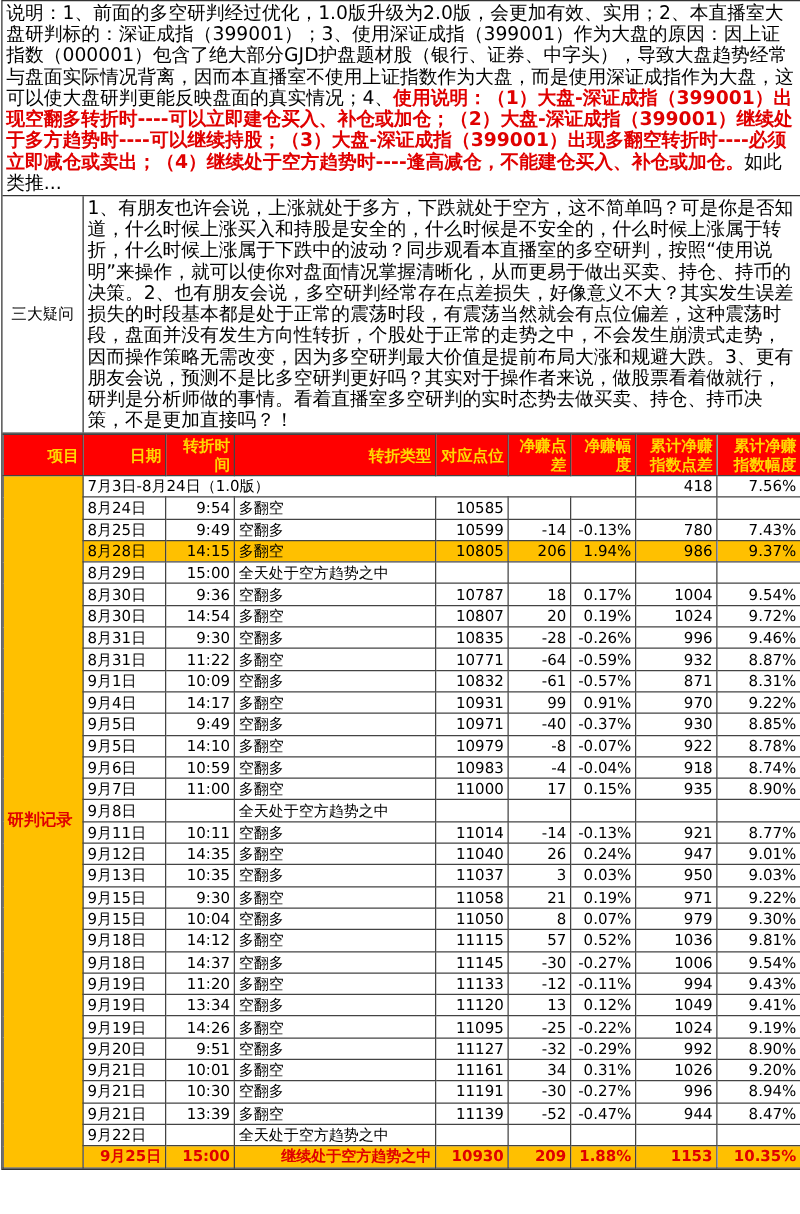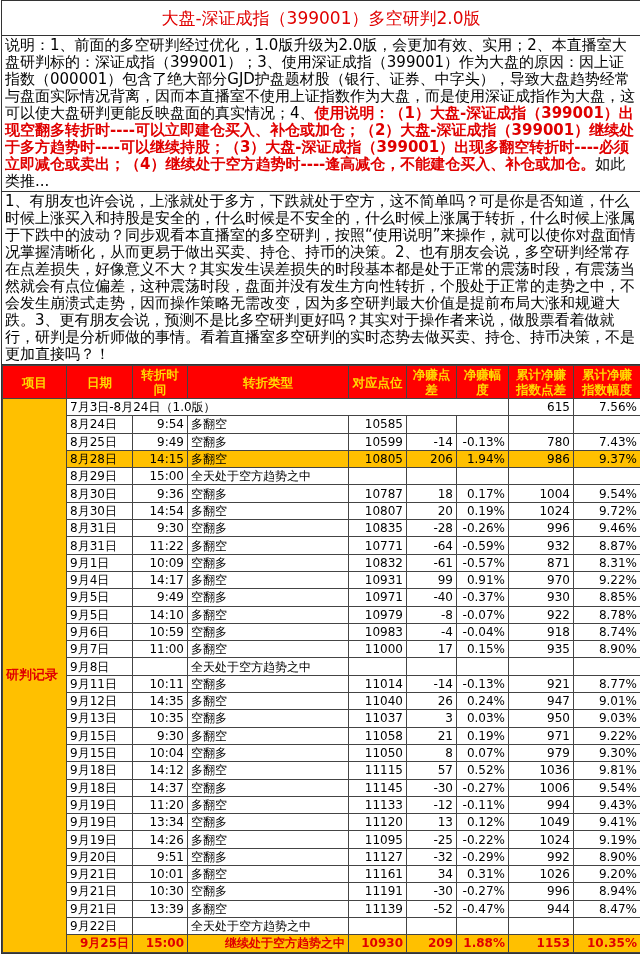--- a/index.html
+++ b/index.html
@@ -5,38 +5,38 @@
   html,body{margin:0;padding:0;background:#fff;}
   body{width:640px;height:971px;overflow:hidden;font-family:"DejaVu Sans","Liberation Sans",sans-serif;font-size:12px;color:#000;}
   .sheet{position:relative;width:638px;margin-left:1px;border:1px solid #333;}
   .title{height:34px;line-height:34px;text-align:center;color:#e00000;font-size:17px;border-bottom:1px solid #333;}
   .info{display:flex;border-bottom:1px solid #333;}
   .info .lbl{width:64px;flex:none;display:flex;align-items:center;justify-content:center;border-right:1px solid #333;font-size:12.5px;}
   .info .txt{flex:1;padding:1px 3px;font-size:15px;line-height:17px;}
   .red{color:#e00000;font-weight:bold;}
   table{border-collapse:collapse;width:638px;table-layout:fixed;}
   td,th{border:1px solid #444;padding:0 3px;height:16.3px;font-size:12px;white-space:nowrap;overflow:hidden;line-height:16px;}
-  th{background:#ff0000;color:#ffd800;font-weight:bold;font-size:12.5px;line-height:15px;height:32px;white-space:normal;text-align:center;}
+  th{background:#ff0000;color:#ffd800;font-weight:bold;font-size:12.5px;line-height:15px;height:32px;white-space:normal;text-align:right;}
   .proj{background:#ffc000;color:#e00000;font-weight:bold;font-size:13px;text-align:left;vertical-align:middle;}
   .r{text-align:right;}
   tr.hl td{background:#ffc000;}
   tr.last td{background:#ffc000;color:#e00000;font-weight:bold;text-align:right;}
   .footer{background:#ff0000;color:#ffd800;font-size:12.5px;line-height:17px;padding:2px 3px 3px;border-top:1px solid #333;}
 </style>
 </head>
 <body>
 
 <div class="sheet">
-  <div class="title">大盘-深证成指（399001）多空研判2.0版</div>
 
   <div class="info">
     <div class="txt"><span>说明：1、前面的多空研判经过优化，1.0版升级为2.0版，会更加有效、实用；2、本直播室大盘研判标的：深证成指（399001）；3、使用深证成指（399001）作为大盘的原因：因上证指数（000001）包含了绝大部分GJD护盘题材股（银行、证券、中字头），导致大盘趋势经常与盘面实际情况背离，因而本直播室不使用上证指数作为大盘，而是使用深证成指作为大盘，这可以使大盘研判更能反映盘面的真实情况；4、</span><span class="red">使用说明：（1）大盘-深证成指（399001）出现空翻多转折时----可以立即建仓买入、补仓或加仓；（2）大盘-深证成指（399001）继续处于多方趋势时----可以继续持股；（3）大盘-深证成指（399001）出现多翻空转折时----必须立即减仓或卖出；（4）继续处于空方趋势时----逢高减仓，不能建仓买入、补仓或加仓。</span><span>如此类推...</span></div>
   </div>
 
   <div class="info">
+    <div class="lbl">三大疑问</div>
     <div class="txt">1、有朋友也许会说，上涨就处于多方，下跌就处于空方，这不简单吗？可是你是否知道，什么时候上涨买入和持股是安全的，什么时候是不安全的，什么时候上涨属于转折，什么时候上涨属于下跌中的波动？同步观看本直播室的多空研判，按照“使用说明”来操作，就可以使你对盘面情况掌握清晰化，从而更易于做出买卖、持仓、持币的决策。2、也有朋友会说，多空研判经常存在点差损失，好像意义不大？其实发生误差损失的时段基本都是处于正常的震荡时段，有震荡当然就会有点位偏差，这种震荡时段，盘面并没有发生方向性转折，个股处于正常的走势之中，不会发生崩溃式走势，因而操作策略无需改变，因为多空研判最大价值是提前布局大涨和规避大跌。3、更有朋友会说，预测不是比多空研判更好吗？其实对于操作者来说，做股票看着做就行，研判是分析师做的事情。看着直播室多空研判的实时态势去做买卖、持仓、持币决策，不是更加直接吗？！</div>
   </div>
 
   <table>
     <colgroup>
       <col style="width:64px">
         <col style="width:66px">
         <col style="width:55px">
         <col style="width:161px">
         <col style="width:58px">
@@ -55,21 +55,21 @@
           <th>净赚点差</th>
           <th>净赚幅度</th>
           <th>累计净赚指数点差</th>
           <th>累计净赚指数幅度</th>
         </tr>
     </thead>
     <tbody id="tbody">
         <tr>
           <td class="proj" rowspan="32">研判记录</td>
           <td colspan="6">7月3日-8月24日（1.0版）</td>
-          <td class="r">615</td>
+          <td class="r">418</td>
           <td class="r">7.56%</td>
         </tr>
         <tr>
           <td>8月24日</td>
           <td class="r">9:54</td>
           <td>多翻空</td>
           <td class="r">10585</td>
           <td class="r"></td>
           <td class="r"></td>
           <td class="r"></td>

